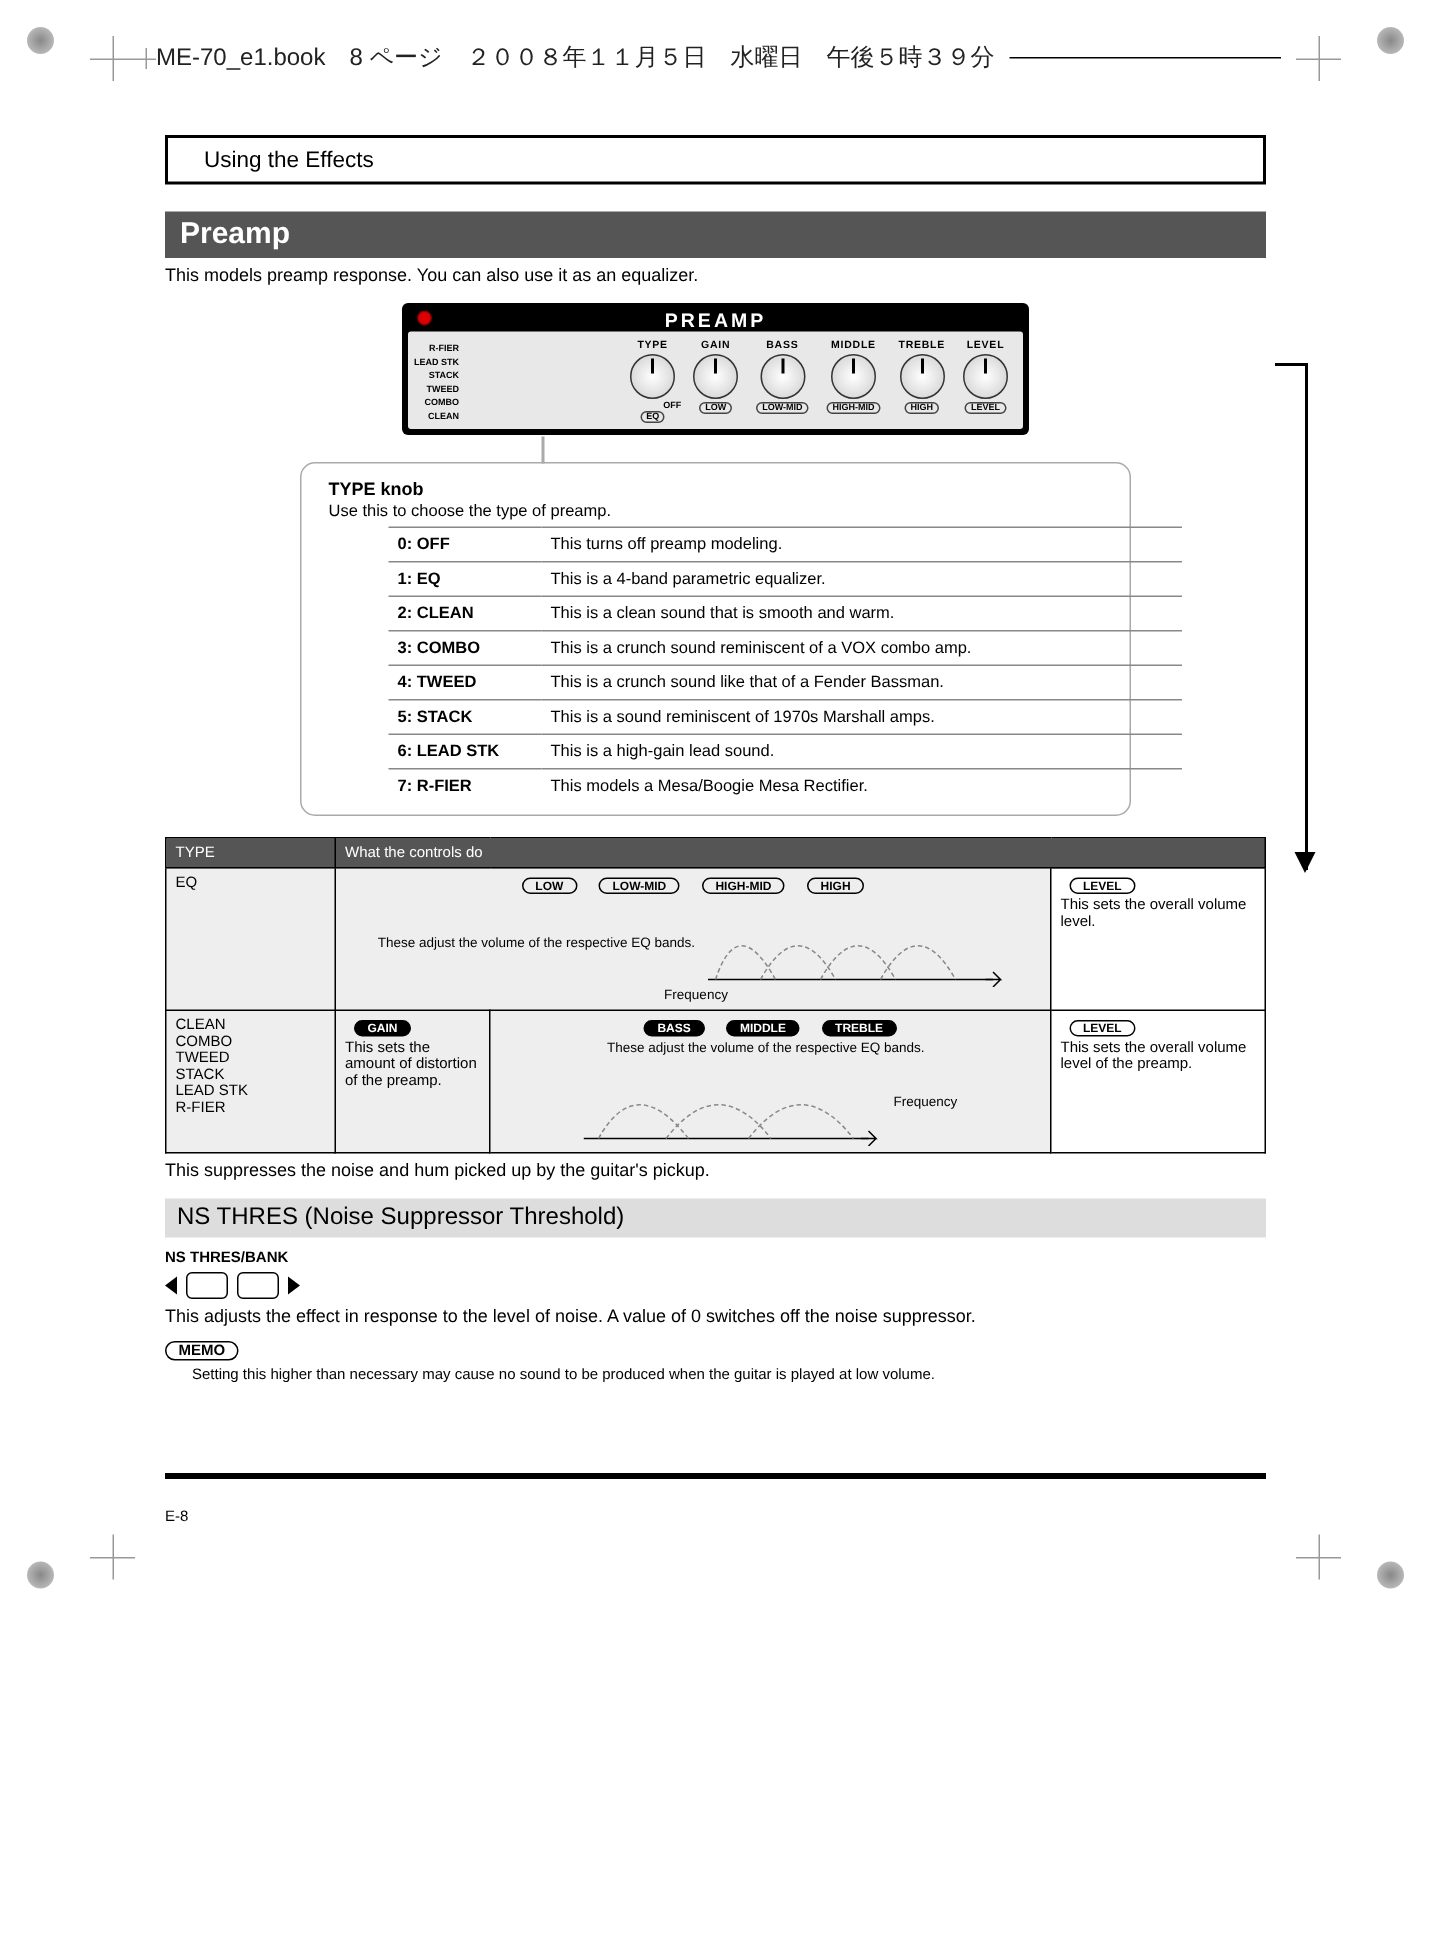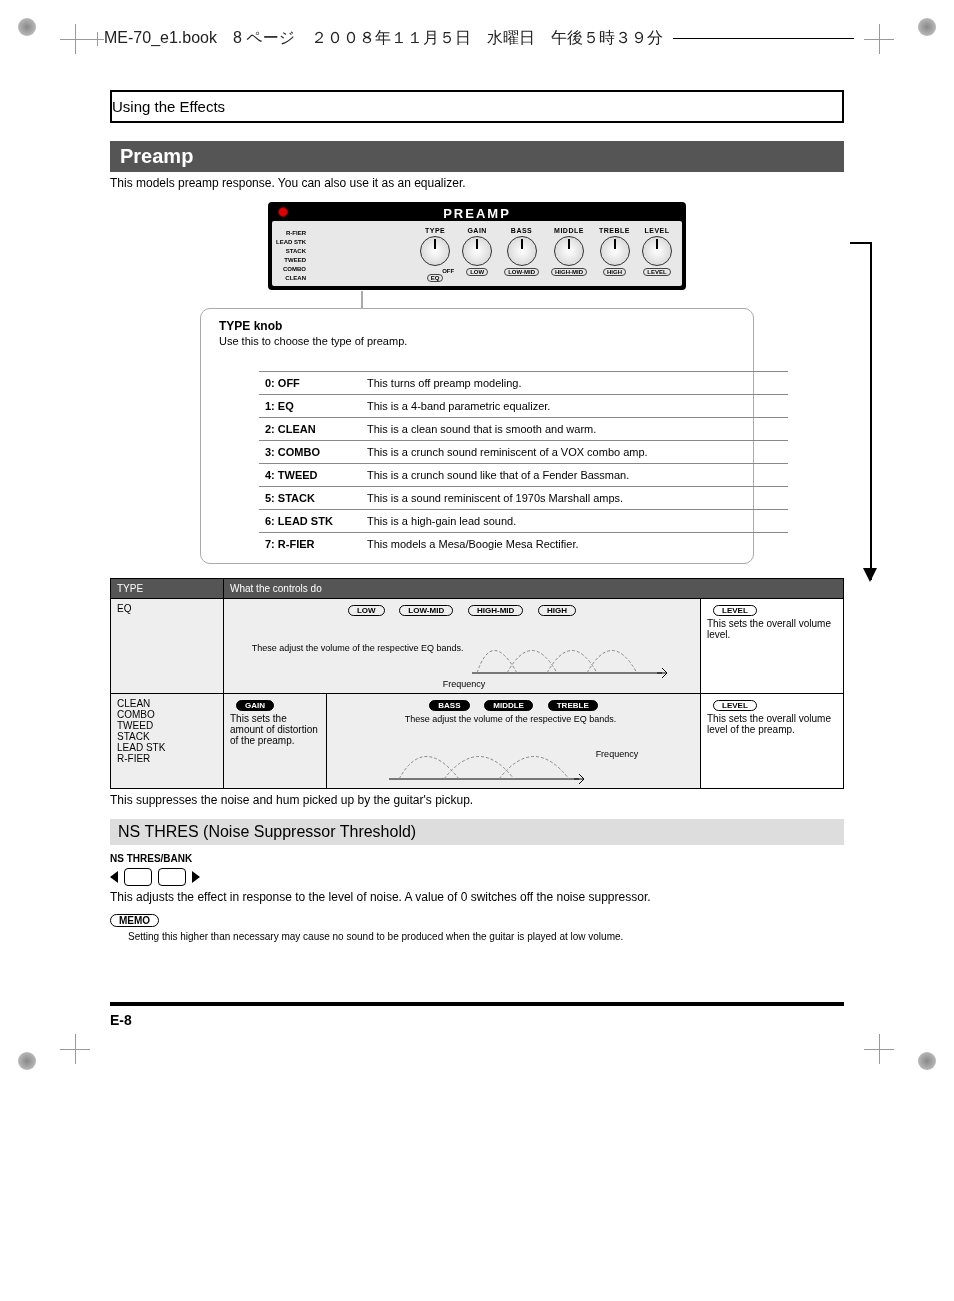--- a/index.html
+++ b/index.html
@@ -30,21 +30,21 @@
   .print-header {
     position:absolute;
     top:28px; left:90px; right:90px;
     font-size:16px; color:#222;
     display:flex; align-items:center;
   }
   .print-header .line { flex:1; height:1px; background:#000; margin: 0 10px; }
 
   .section-box {
     border: 2px solid #000;
-    padding: 6px 0;
+    padding: 6px 24px;
     font-size: 15px;
     margin-bottom: 18px;
   }
 
   .h2bar {
     background:#555;
     color:#fff;
     font-size:20px;
     font-weight:bold;
     padding:4px 10px;
@@ -112,21 +112,21 @@
 
   
   .callout {
     border:1px solid #aaa;
     border-radius:10px;
     margin:18px 90px 14px 90px;
     padding:10px 5px 8px 18px;
     position:relative;
   }
   .callout h4 { margin:0 0 2px 0; font-size:12px; }
-  .callout .sub { font-size:11px; margin-bottom:24px; }
+  .callout .sub { font-size:11px; margin-bottom:4px; }
   .tktable { width:100%; border-collapse:collapse; font-size:11px;margin-left:40px;}
   .tktable td { border-top:1px solid #888; padding:5px 6px; vertical-align:top;}
   .tktable td:first-child { font-weight:bold; width:90px;}
   .callout-link {
     position:absolute;
     left:160px;
     top:-18px;
     width:2px; height:18px; background:#aaa;
   }
 
@@ -158,21 +158,21 @@
   .tri { display:inline-block; width:0;height:0; border-top:6px solid transparent; border-bottom:6px solid transparent;}
   .tri.l { border-right:8px solid #000;}
   .tri.r { border-left:8px solid #000;}
   .ns-label { font-size:10px; font-weight:bold; margin-bottom:2px;}
   .memo-badge {
     display:inline-block; border:1px solid #000; border-radius:10px; padding:0 8px; font-size:10px; font-weight:bold; margin-top:10px;
   }
   .memo-text { font-size:10px; margin:4px 0 0 18px;}
 
   .footer-rule { height:4px; background:#000; margin-top:60px;}
-  .page-num { font-weight:bold; font-size:14px; margin-top:6px;}
+  .page-num { font-weight:normal; font-size:10px; margin-top:20px;}
 
   
   .orn { position:absolute; width:18px; height:18px; background:radial-gradient(#888,#ccc); border-radius:50%; }
 </style>
 </head>
 <body>
 
 <div class="page">
 
   

